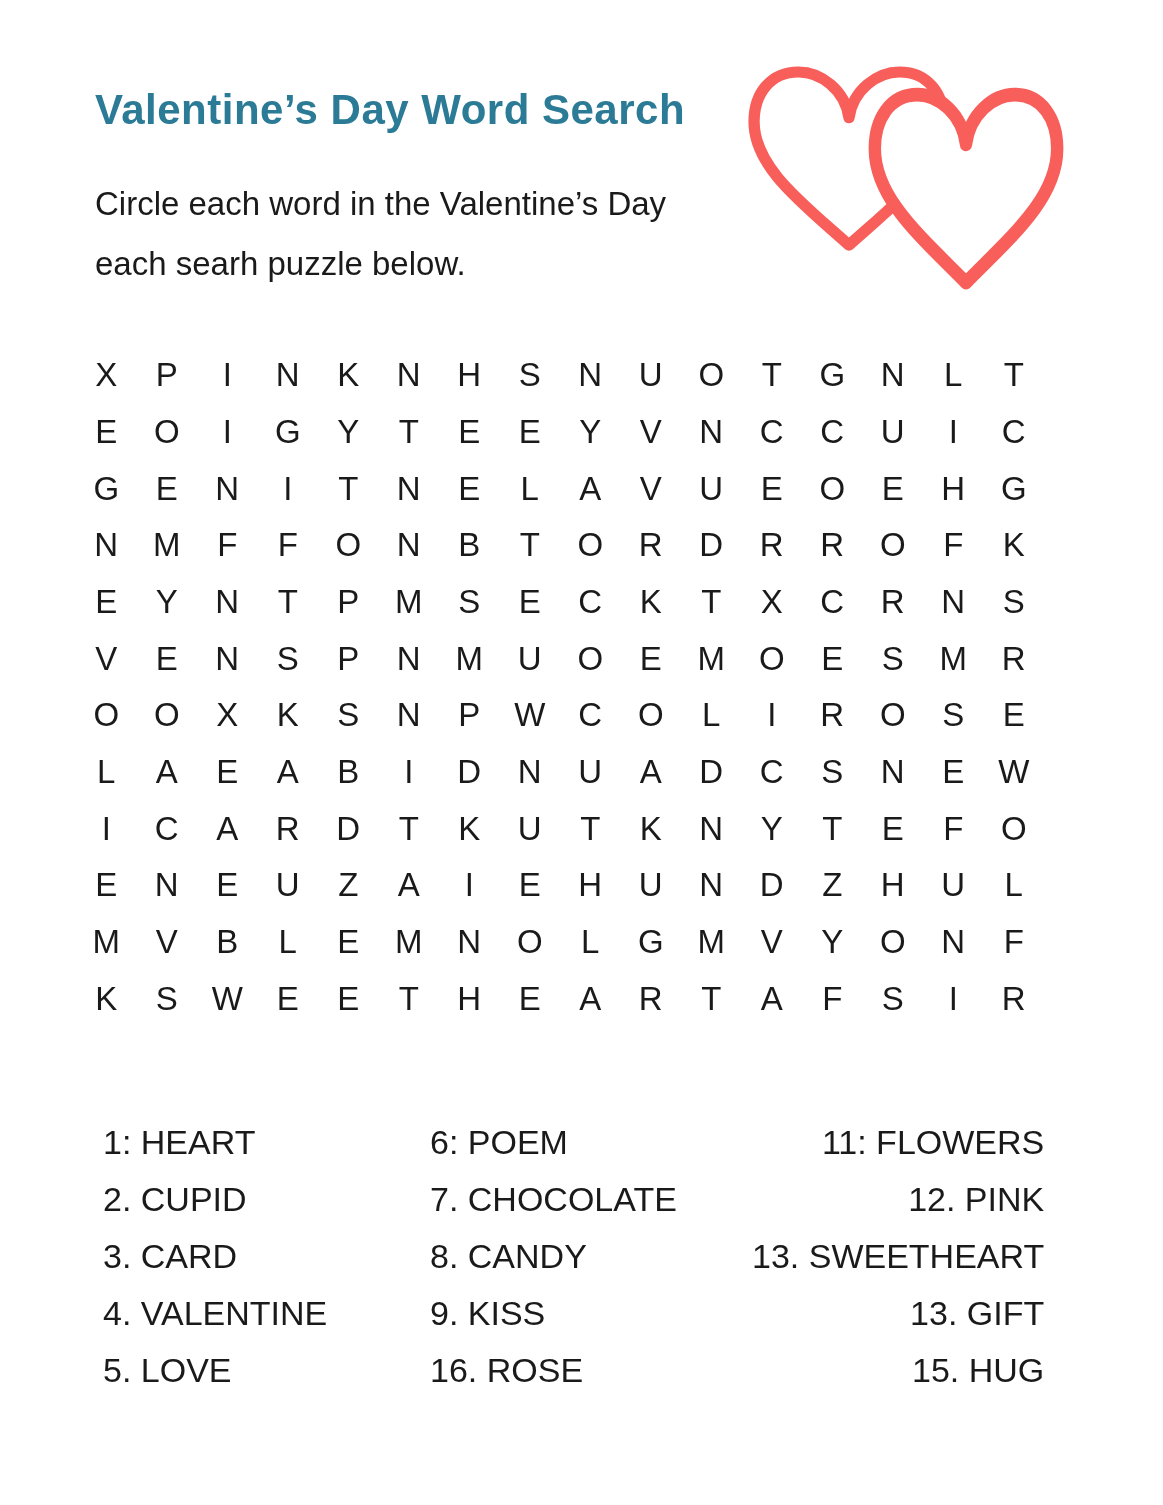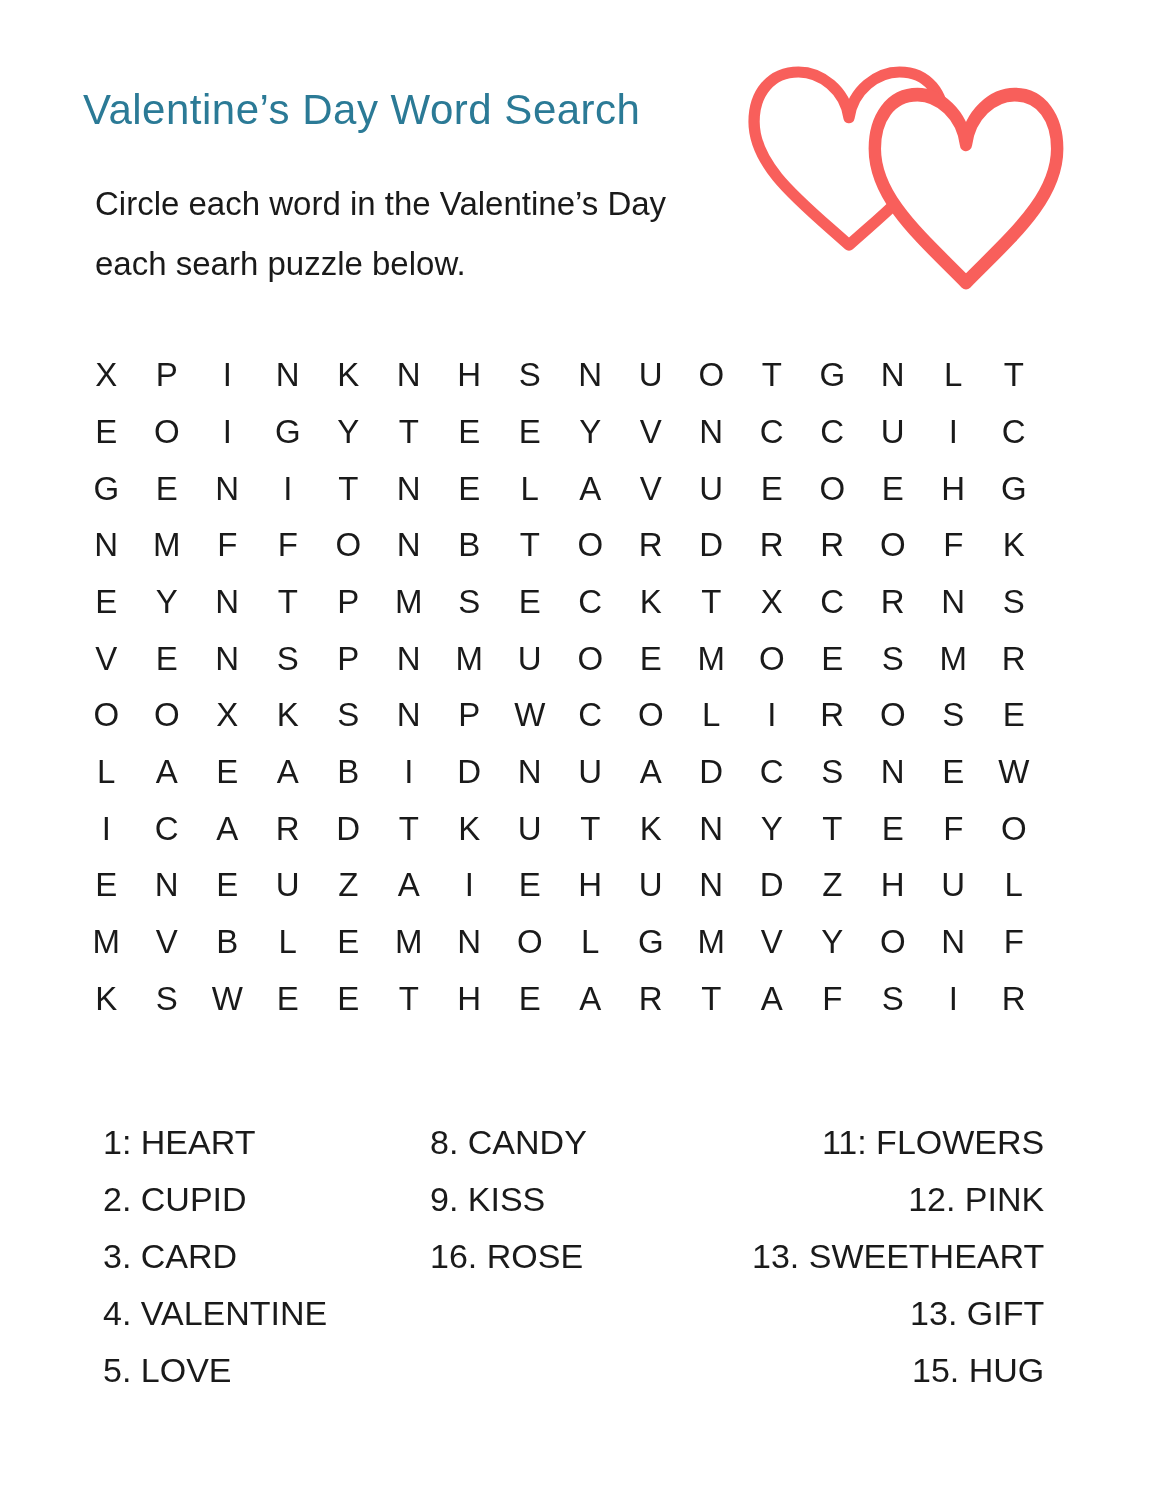--- a/index.html
+++ b/index.html
@@ -9,22 +9,22 @@
   }
   html,body{margin:0;padding:0;}
   body{
     width:1163px;height:1505px;
     background:#ffffff;
     font-family:"Liberation Sans", sans-serif;
     position:relative;
     overflow:hidden;
   }
   .page-title{
-    position:absolute;left:83px;top:86px;
-    font-size:42px;font-weight:normal;
+    position:absolute;left:95px;top:86px;
+    font-size:42px;font-weight:bold;
     color:var(--title-color);
     letter-spacing:0.5px;
     margin:0;
   }
   .instructions{
     position:absolute;left:95px;top:174px;
     font-size:33px;color:var(--text-color);
     line-height:60px;
   }
   .hearts{
@@ -273,20 +273,22 @@
   </div>
 
 <div class="word-list-column col-0">
     <div class="word-item">1: HEART</div>
     <div class="word-item">2. CUPID</div>
     <div class="word-item">3. CARD</div>
     <div class="word-item">4. VALENTINE</div>
     <div class="word-item">5. LOVE</div>
   </div>
 <div class="word-list-column col-1">
+    <div class="word-item">6: POEM</div>
+    <div class="word-item">7. CHOCOLATE</div>
     <div class="word-item">8. CANDY</div>
     <div class="word-item">9. KISS</div>
     <div class="word-item">16. ROSE</div>
   </div>
 <div class="word-list-column col-2">
     <div class="word-item">11: FLOWERS</div>
     <div class="word-item">12. PINK</div>
     <div class="word-item">13. SWEETHEART</div>
     <div class="word-item">13. GIFT</div>
     <div class="word-item">15. HUG</div>

